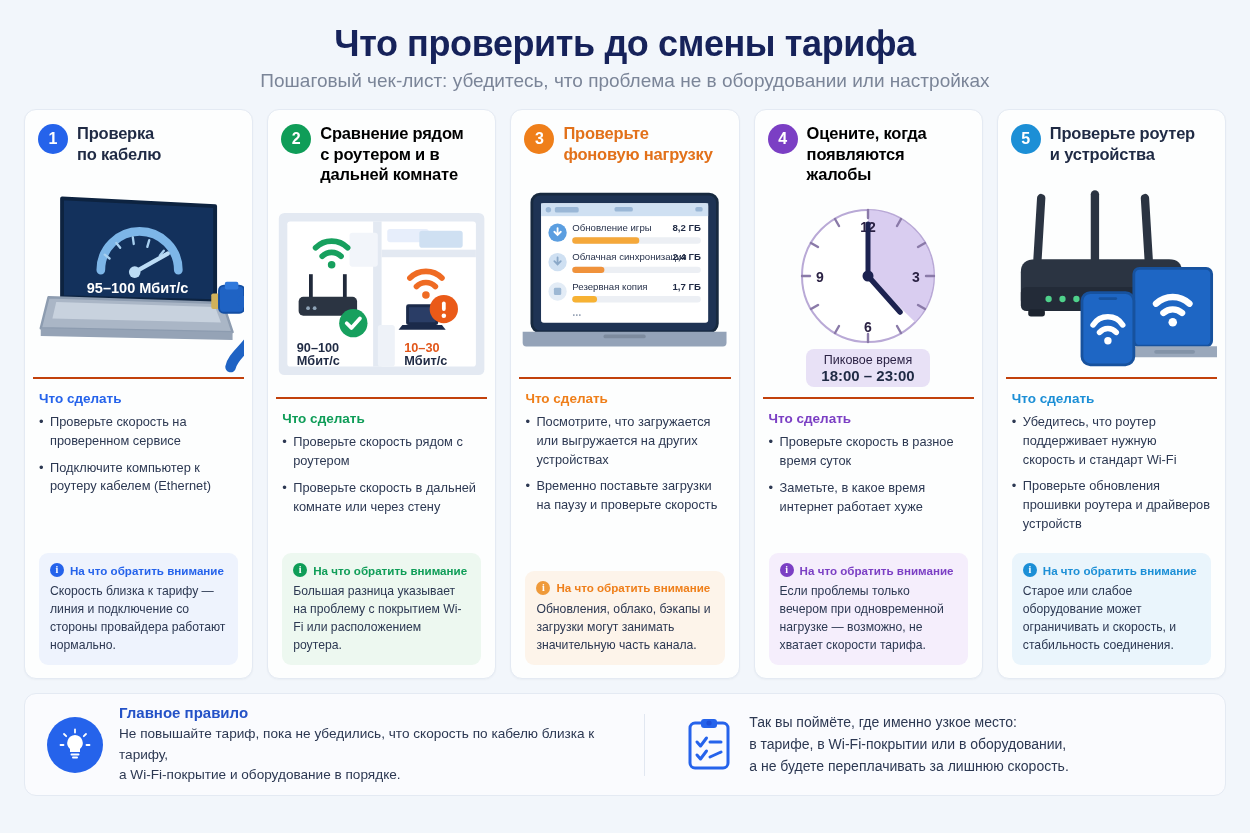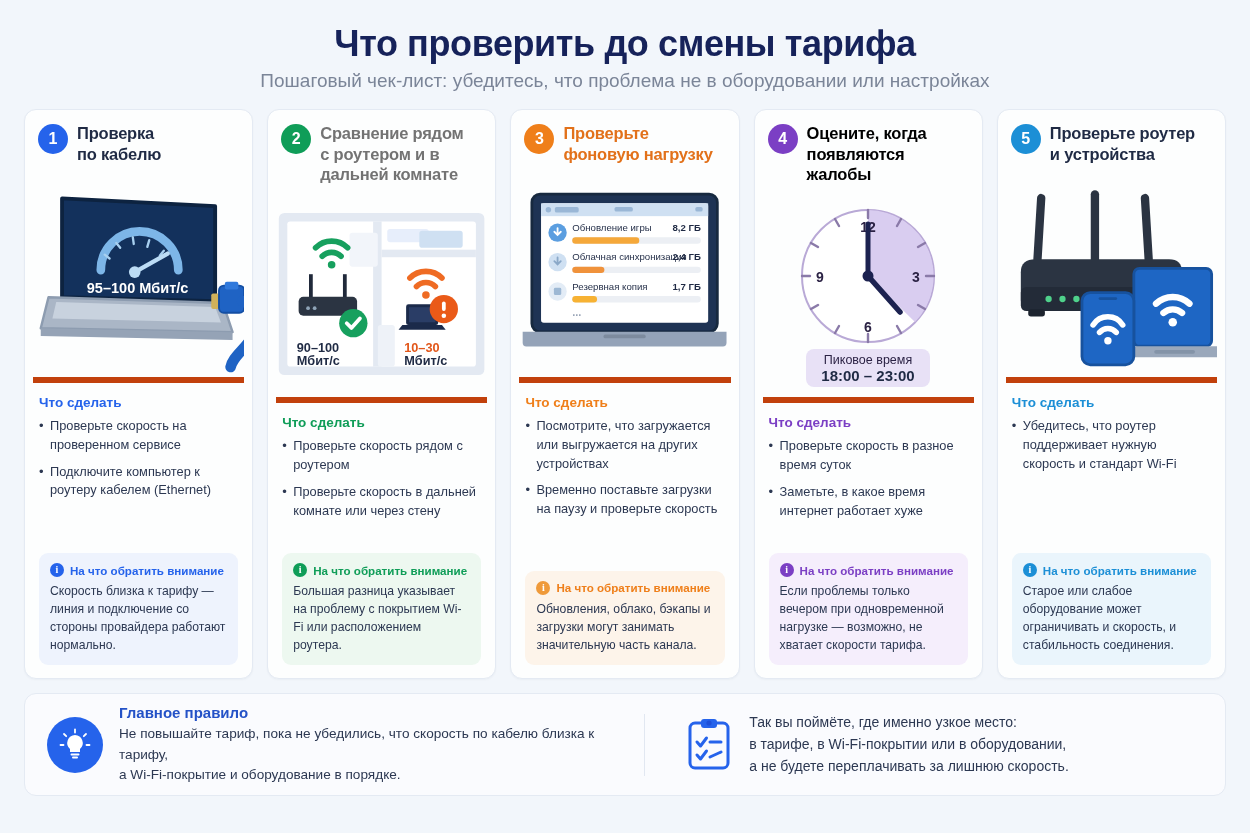--- a/index.html
+++ b/index.html
@@ -45,21 +45,21 @@
     color:#fff;font-size:16px;font-weight:bold;
     display:flex;align-items:center;justify-content:center;
     margin-top:1px;
   }
   .card-title{font-size:16.5px;font-weight:bold;line-height:1.22;letter-spacing:-0.2px;}
 
   .art{
     height:205px;
     position:relative;
     margin:0 8px;
-    border-bottom:6px solid #c2410c;
+    border-bottom:2px solid #c2410c;
     display:flex;align-items:center;justify-content:center;
     overflow:hidden;
   }
   .card-body{padding:12px 14px 0 14px;flex:1;display:flex;flex-direction:column;min-height:0;}
   .what{font-size:13.5px;font-weight:bold;margin-bottom:7px;}
   ul.steps{list-style:none;margin:0;padding:0;}
   ul.steps li{
     font-size:12.8px;line-height:1.48;color:#2c3852;
     position:relative;padding-left:11px;margin-bottom:8px;
   }
@@ -154,21 +154,21 @@
             <span>На что обратить внимание</span>
           </div>
           <div class="note-text">Скорость близка к тарифу — линия и подключение со стороны провайдера работают нормально.</div>
         </div>
       </div>
     </div>
 
     <div class="card">
       <div class="card-head">
         <div class="badge" style="background:#0f9d58">2</div>
-        <div class="card-title" style="color: #737373; white-space: pre-line;">Сравнение рядом
+        <div class="card-title" style="color: #000000; white-space: pre-line;">Сравнение рядом
 с роутером и в
 дальней комнате</div>
       </div>
       <div class="art">
         <svg width="224" height="178" viewBox="0 0 224 178">
           <rect x="3" y="3" width="218" height="172" rx="6" fill="#e3e9f2"></rect>
           <rect x="12" y="12" width="200" height="154" rx="3" fill="#ffffff"></rect>
           <rect x="103" y="12" width="9" height="154" fill="#e3e9f2"></rect>
           <rect x="112" y="42" width="100" height="8" fill="#e3e9f2"></rect>
 
@@ -387,20 +387,21 @@
               <path d="M7 17 A12 12 0 0 1 25 17" fill="none" stroke="#ffffff" stroke-width="6" stroke-linecap="round"></path>
               <circle cx="16" cy="26" r="4" fill="#ffffff"></circle>
             </g>
           </g>
         </svg>
       </div>
       <div class="card-body">
         <div class="what" style="color:#1c8fd6">Что сделать</div>
         <ul class="steps">
           <li>Убедитесь, что роутер поддерживает нужную скорость и стандарт Wi-Fi</li>
+          <li>Проверьте обновления прошивки роутера и драйверов устройств</li>
         </ul>
         <div class="note" style="background:#eaf5fc">
           <div class="note-head" style="color:#1c8fd6">
             <span class="note-ic" style="background:#1c8fd6">i</span>
             <span>На что обратить внимание</span>
           </div>
           <div class="note-text">Старое или слабое оборудование может ограничивать и скорость, и стабильность соединения.</div>
         </div>
       </div>
     </div>

